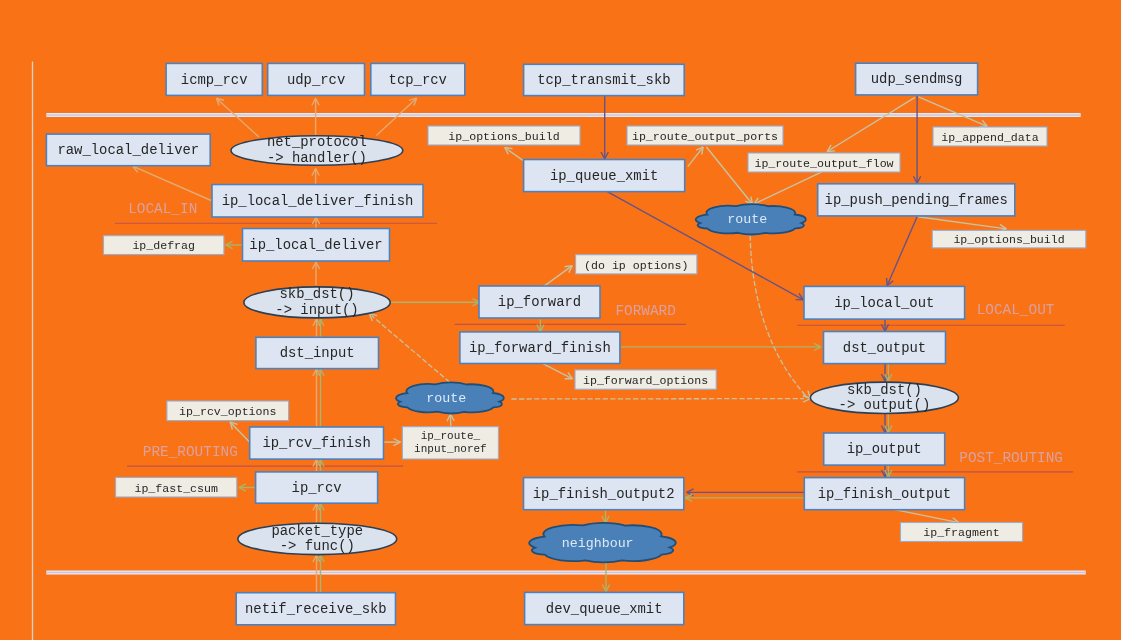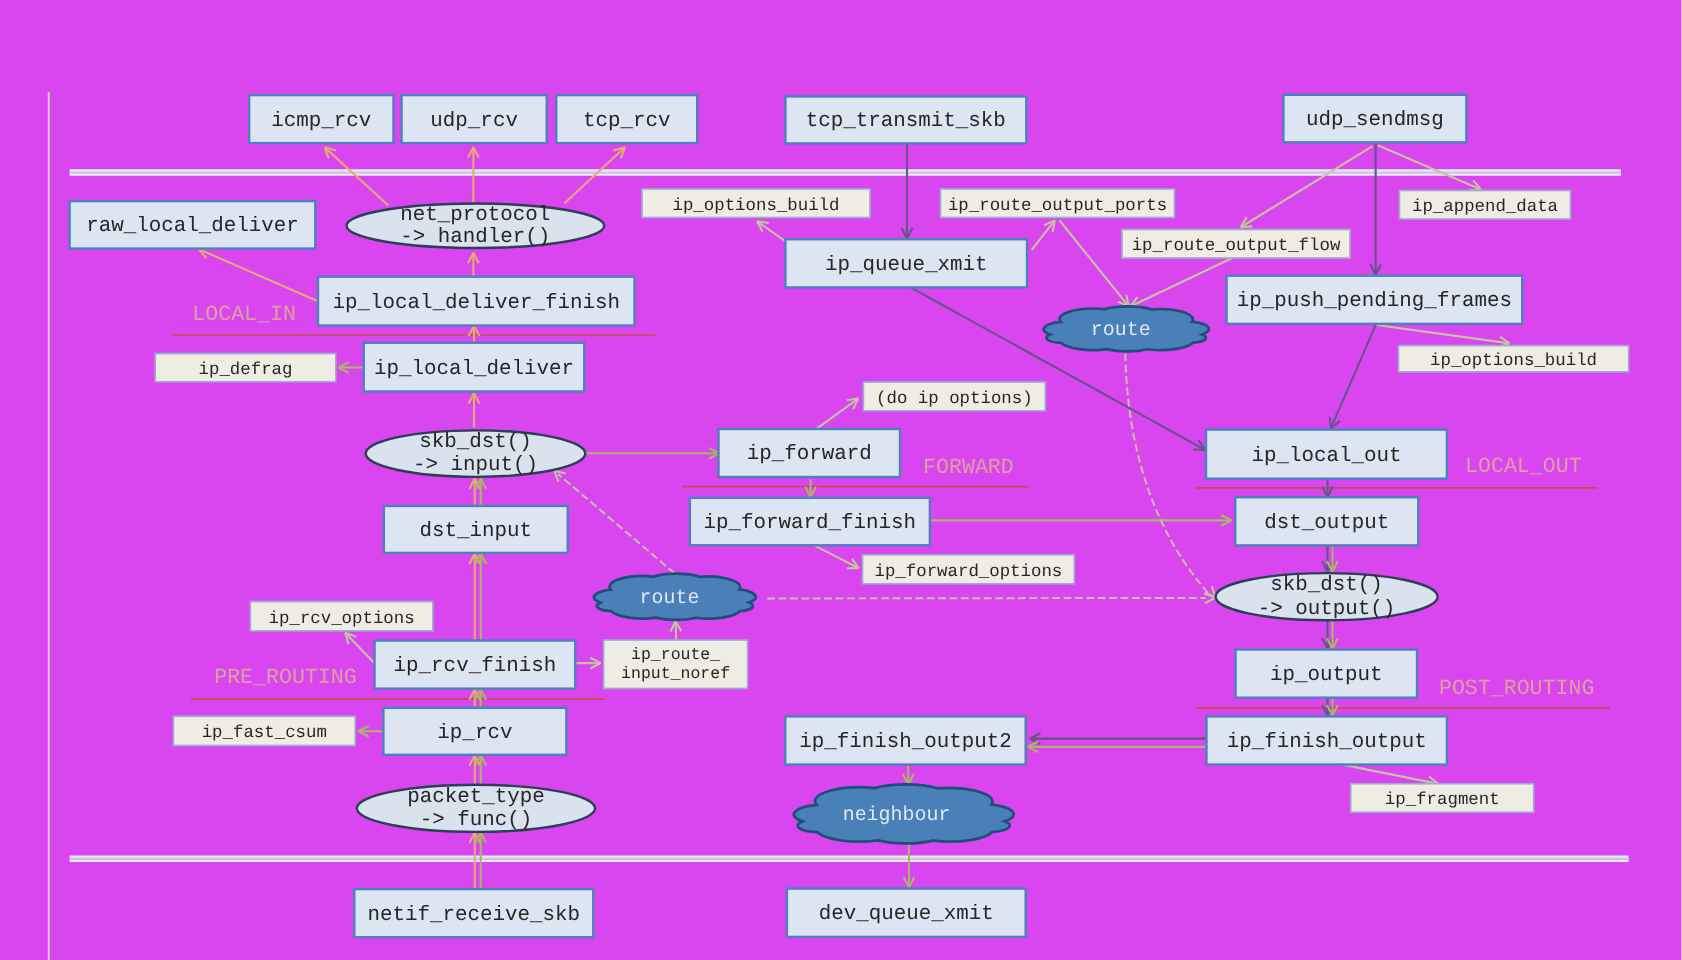--- a/index.html
+++ b/index.html
@@ -1,17 +1,17 @@
 <!DOCTYPE html>
 <html><head>
 <meta charset="utf-8">
 <style>
   html,body{margin:0;padding:0;background:#ffffff;}
   body{width:1121px;height:640px;overflow:hidden;}
-  #stage{position:relative;width:1121px;height:640px;background:#d946ef;text-decoration:underline;}
+  #stage{position:relative;width:1121px;height:640px;background:#f97316;text-decoration:underline;}
   svg#root{position:absolute;left:0;top:0;display:block;}
   text{font-family:"Liberation Mono",monospace;}
 </style>
 </head>
 <body>
 
 <div id="stage">
 <svg id="root" width="1121" height="640" viewBox="0 0 1121 640" xmlns="http://www.w3.org/2000/svg">
       <defs></defs>
       <g>

